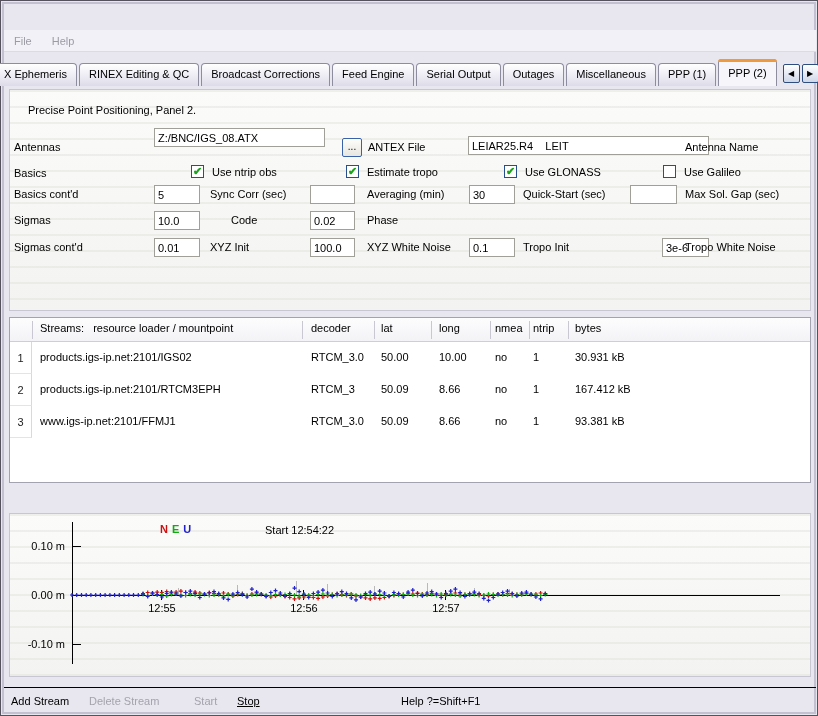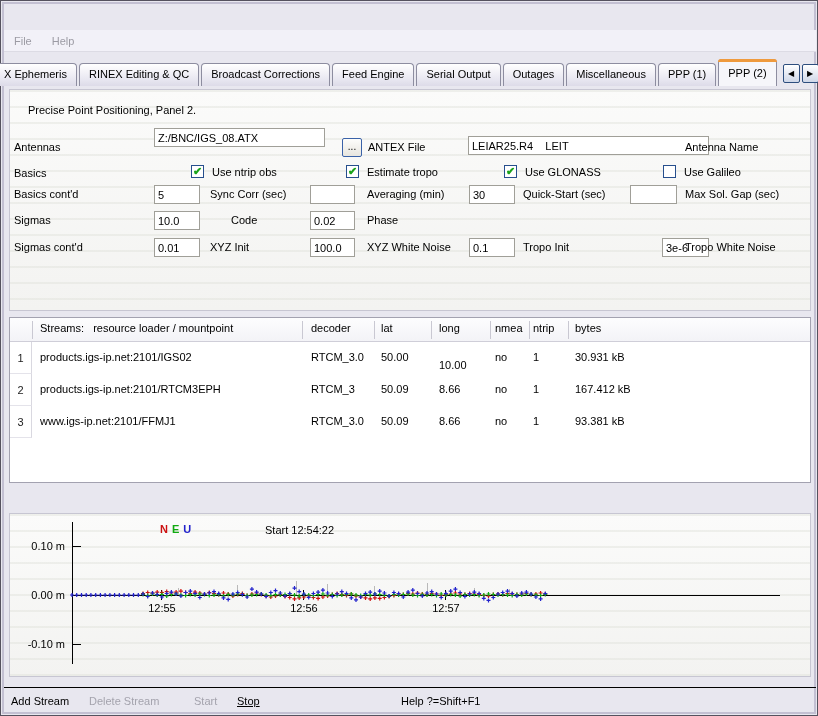--- a/index.html
+++ b/index.html
@@ -214,21 +214,21 @@
       <i class="s-vline" style="left:480px;"></i>
         <i class="s-vline" style="left:519px;"></i>
       <i class="s-vline" style="left:558px;"></i>
     </div>
 
     <div class="s-row" style="top:24px;">
       <span class="num">1</span>
       <span class="cell" style="left:30px;">products.igs-ip.net:2101/IGS02</span>
       <span class="cell" style="left:301px;">RTCM_3.0</span>
       <span class="cell" style="left:371px;">50.00</span>
-      <span class="cell" style="left:429px;margin-top:8px;">10.00</span>
+      <span class="cell" style="left:429px;">10.00</span>
       <span class="cell" style="left:485px;">no</span>
       <span class="cell" style="left:523px;">1</span>
       <span class="cell" style="left:565px;">30.931 kB</span>
     </div>
     <div class="s-row" style="top:56px;">
       <span class="num">2</span>
       <span class="cell" style="left:30px;">products.igs-ip.net:2101/RTCM3EPH</span>
       <span class="cell" style="left:301px;">RTCM_3</span>
       <span class="cell" style="left:371px;">50.09</span>
       <span class="cell" style="left:429px;">8.66</span>

